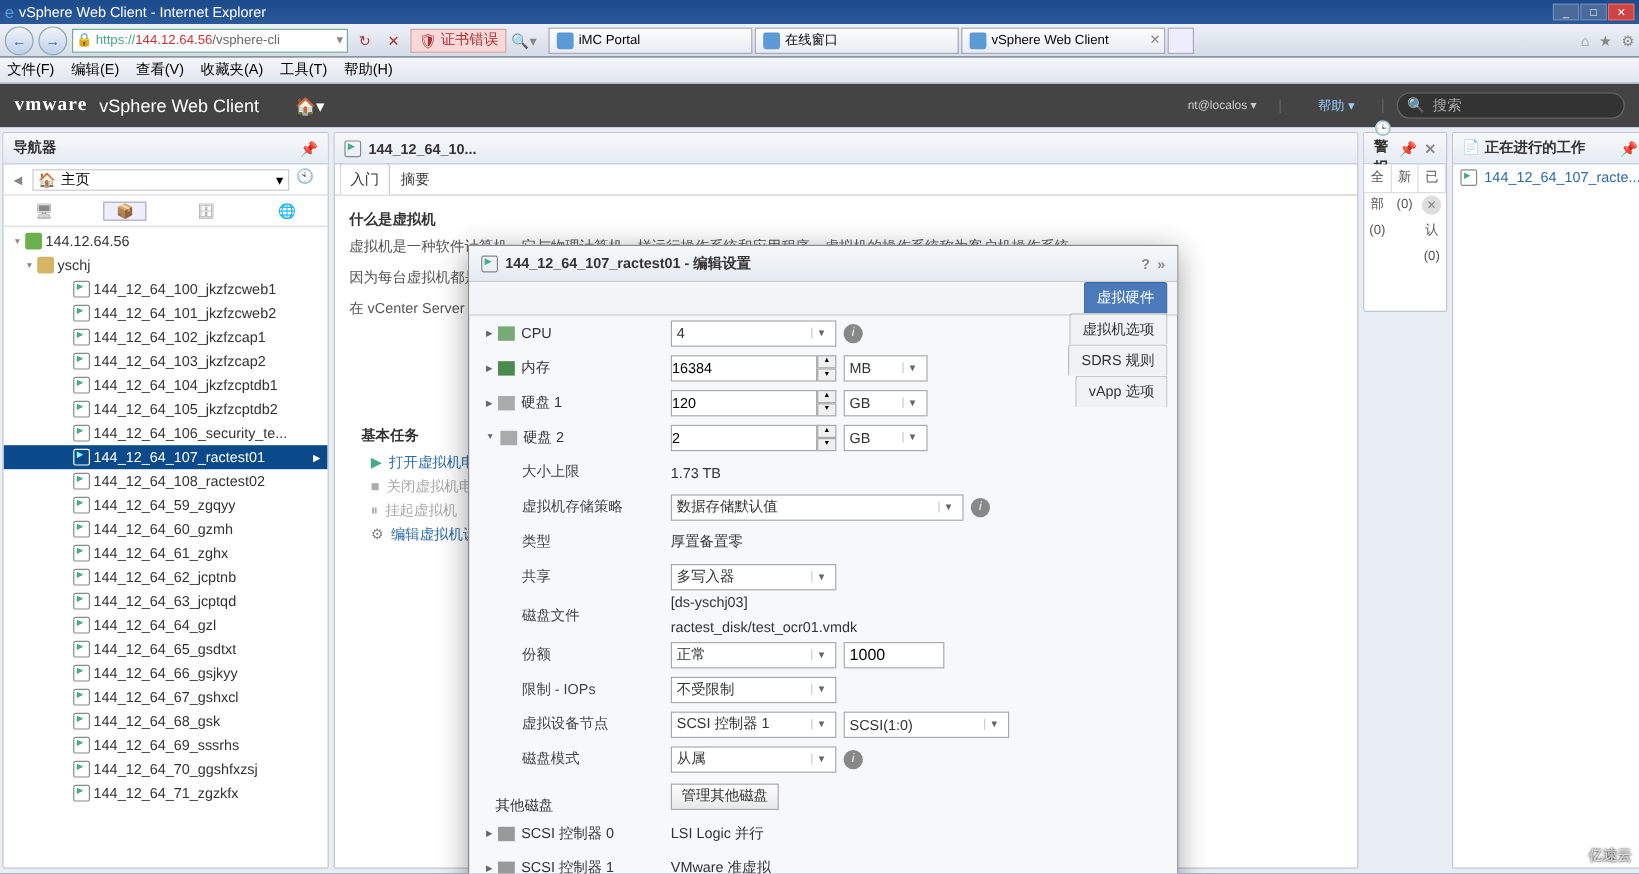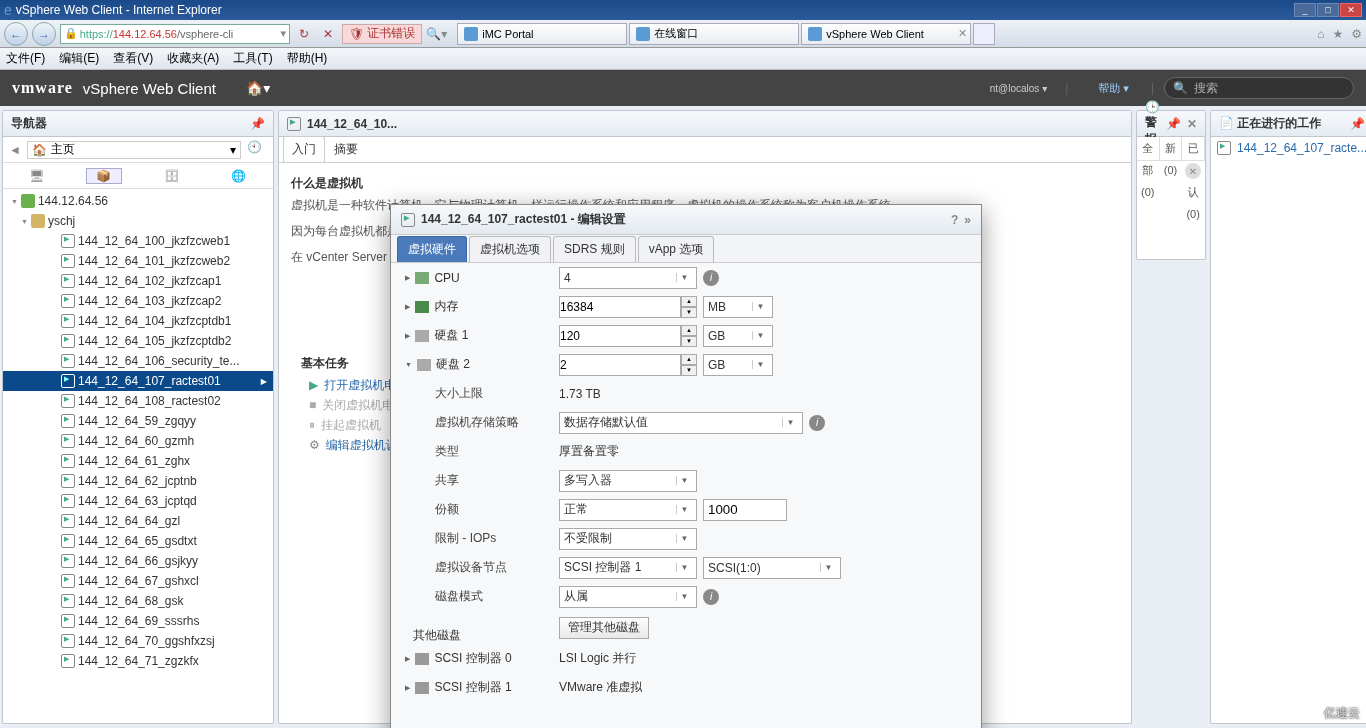--- a/index.html
+++ b/index.html
@@ -85,21 +85,21 @@
 .alarm-tab.active{background:#fff;}
 .alarm-body{flex:1;position:relative;}
 .dismiss{position:absolute;top:2px;right:4px;width:16px;height:16px;border-radius:50%;background:#ddd;color:#888;display:flex;align-items:center;justify-content:center;font-size:10px;}
 .wip-row{height:22px;display:flex;align-items:center;padding:0 6px;gap:6px;color:#2a6aab;cursor:pointer;}
 
 
 .modal-back{position:absolute;left:0;top:0;right:0;bottom:0;pointer-events:none;}
 .dialog{position:absolute;left:390px;top:98px;width:592px;height:616px;background:#f7f8fa;border:1px solid #888;box-shadow:0 6px 24px rgba(0,0,0,0.4);pointer-events:auto;display:flex;flex-direction:column;}
 .dlg-title{height:30px;background:linear-gradient(#f7f9fb,#e4eaf1);display:flex;align-items:center;padding:0 10px;gap:6px;border-bottom:1px solid #ccc;font-weight:bold;color:#333;}
 .dlg-title .r{margin-left:auto;display:flex;gap:6px;color:#888;}
-.dlg-tabs{height:28px;background:#f2f4f7;display:flex;align-items:flex-end;padding:0 6px;border-bottom:1px solid #ccc;}
+.dlg-tabs{height:28px;background:#f2f4f7;display:flex;align-items:flex-end;padding:0 6px;border-bottom:1px solid #ccc;flex-direction:column;}
 .dlg-tab{padding:4px 10px;border:1px solid #bbb;border-bottom:none;background:#f0f2f5;margin-right:2px;border-radius:3px 3px 0 0;cursor:pointer;color:#333;}
 .dlg-tab.active{background:#4a7aba;color:#fff;border-color:#3a6aaa;}
 .dlg-body{flex:1;overflow:auto;padding-right:4px;}
 .hw-row{display:flex;align-items:center;min-height:29px;border-bottom:0px solid #eef;padding:0 8px;}
 .hw-label{width:160px;display:flex;align-items:center;gap:5px;color:#333;padding-left:6px;}
 .hw-label .arr{font-size:7px;color:#666;}
 .hw-label .hw-ic{width:14px;height:12px;background:#999;display:inline-block;}
 .hw-label.sub{padding-left:36px;color:#444;}
 .hw-val{flex:1;display:flex;align-items:center;gap:6px;}
 .sel,.combo{height:22px;background:#fff;border:1px solid #aaa;display:flex;align-items:center;padding:0 4px;justify-content:space-between;color:#333;}
@@ -509,20 +509,27 @@
           </div>
         <div class="hw-row">
             <div class="hw-label sub">共享</div>
             <div class="hw-val">
               <div class="sel" style="width:138px;">
                 <span>多写入器</span>
                 <span class="dd">▼</span>
               </div>
             </div>
           </div>
+        <div class="hw-row" style="min-height:36px;">
+            <div class="hw-label sub">磁盘文件</div>
+            <div class="hw-val" style="flex-direction:column;align-items:flex-start;line-height:15px;">
+              <span class="txt">[ds-yschj03]</span>
+              <span class="txt">ractest_disk/test_ocr01.vmdk</span>
+            </div>
+          </div>
         <div class="hw-row">
             <div class="hw-label sub">份额</div>
             <div class="hw-val">
               <div class="sel" style="width:138px;">
                 <span>正常</span>
                 <span class="dd">▼</span>
               </div>
               <input class="num-input" value="1000" style="">
             </div>
           </div>

